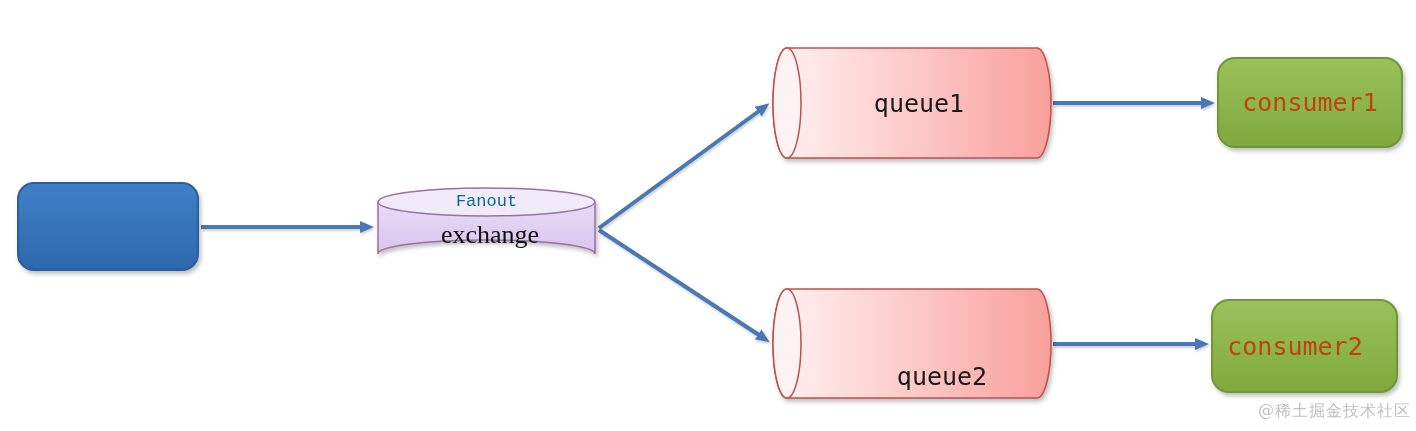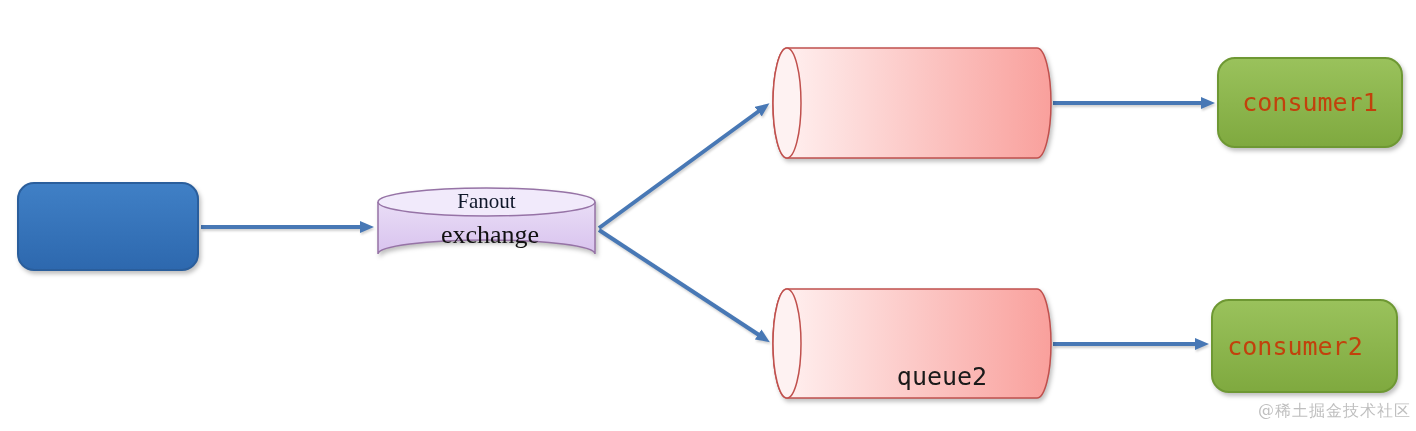--- a/index.html
+++ b/index.html
@@ -39,23 +39,23 @@
     color: #c2410c;
     font-size: 25px;
     font-family: "DejaVu Sans Mono", monospace;
   }
   .label-dark {
     color: #1a1a1a;
     font-size: 25px;
     font-family: "DejaVu Sans Mono", monospace;
   }
   .label-badge {
-    color: #0f172a;
-    font-size: 21px;
-    font-family: Liberation Serif, serif;
+    color: #0369a1;
+    font-size: 17px;
+    font-family: Liberation Mono, monospace;
   }
   .label-exchange {
     color: #111111;
     font-size: 26px;
     font-family: "Liberation Sans", sans-serif;
   }
   .watermark {
     position: absolute;
     right: 5px;
     top: 401px;
@@ -136,20 +136,21 @@
     <g class="shape-shadow">
       <rect x="1212" y="300" width="185" height="92" rx="17" ry="17" fill="url(#gradGreen)" stroke-width="2" stroke="#6E9833"></rect>
     </g>
   </svg>
 
 
   <div class="label label-badge" style="left:378px; top:189px; width:217px; height:25px;">Fanout</div>
 
   <div class="label label-exchange" style="left:378px; top:211px; width:224px; height:48px;font-family:Liberation Serif, serif;">exchange</div>
 
+  <div class="label label-dark" style="left:787px; top:48px; width:264px; height:110px;">queue1</div>
 
   <div class="label label-dark" style="left:810px; top:289px; width:264px; height:109px;margin-top:33px;">queue2</div>
 
   <div class="label label-light" style="left:1218px; top:58px; width:184px; height:89px;">consumer1</div>
 
   <div class="label label-light" style="left:1212px; top:300px; width:166px; height:92px;">consumer2</div>
 
   <div class="watermark">@稀土掘金技术社区</div>
 
 </div>

